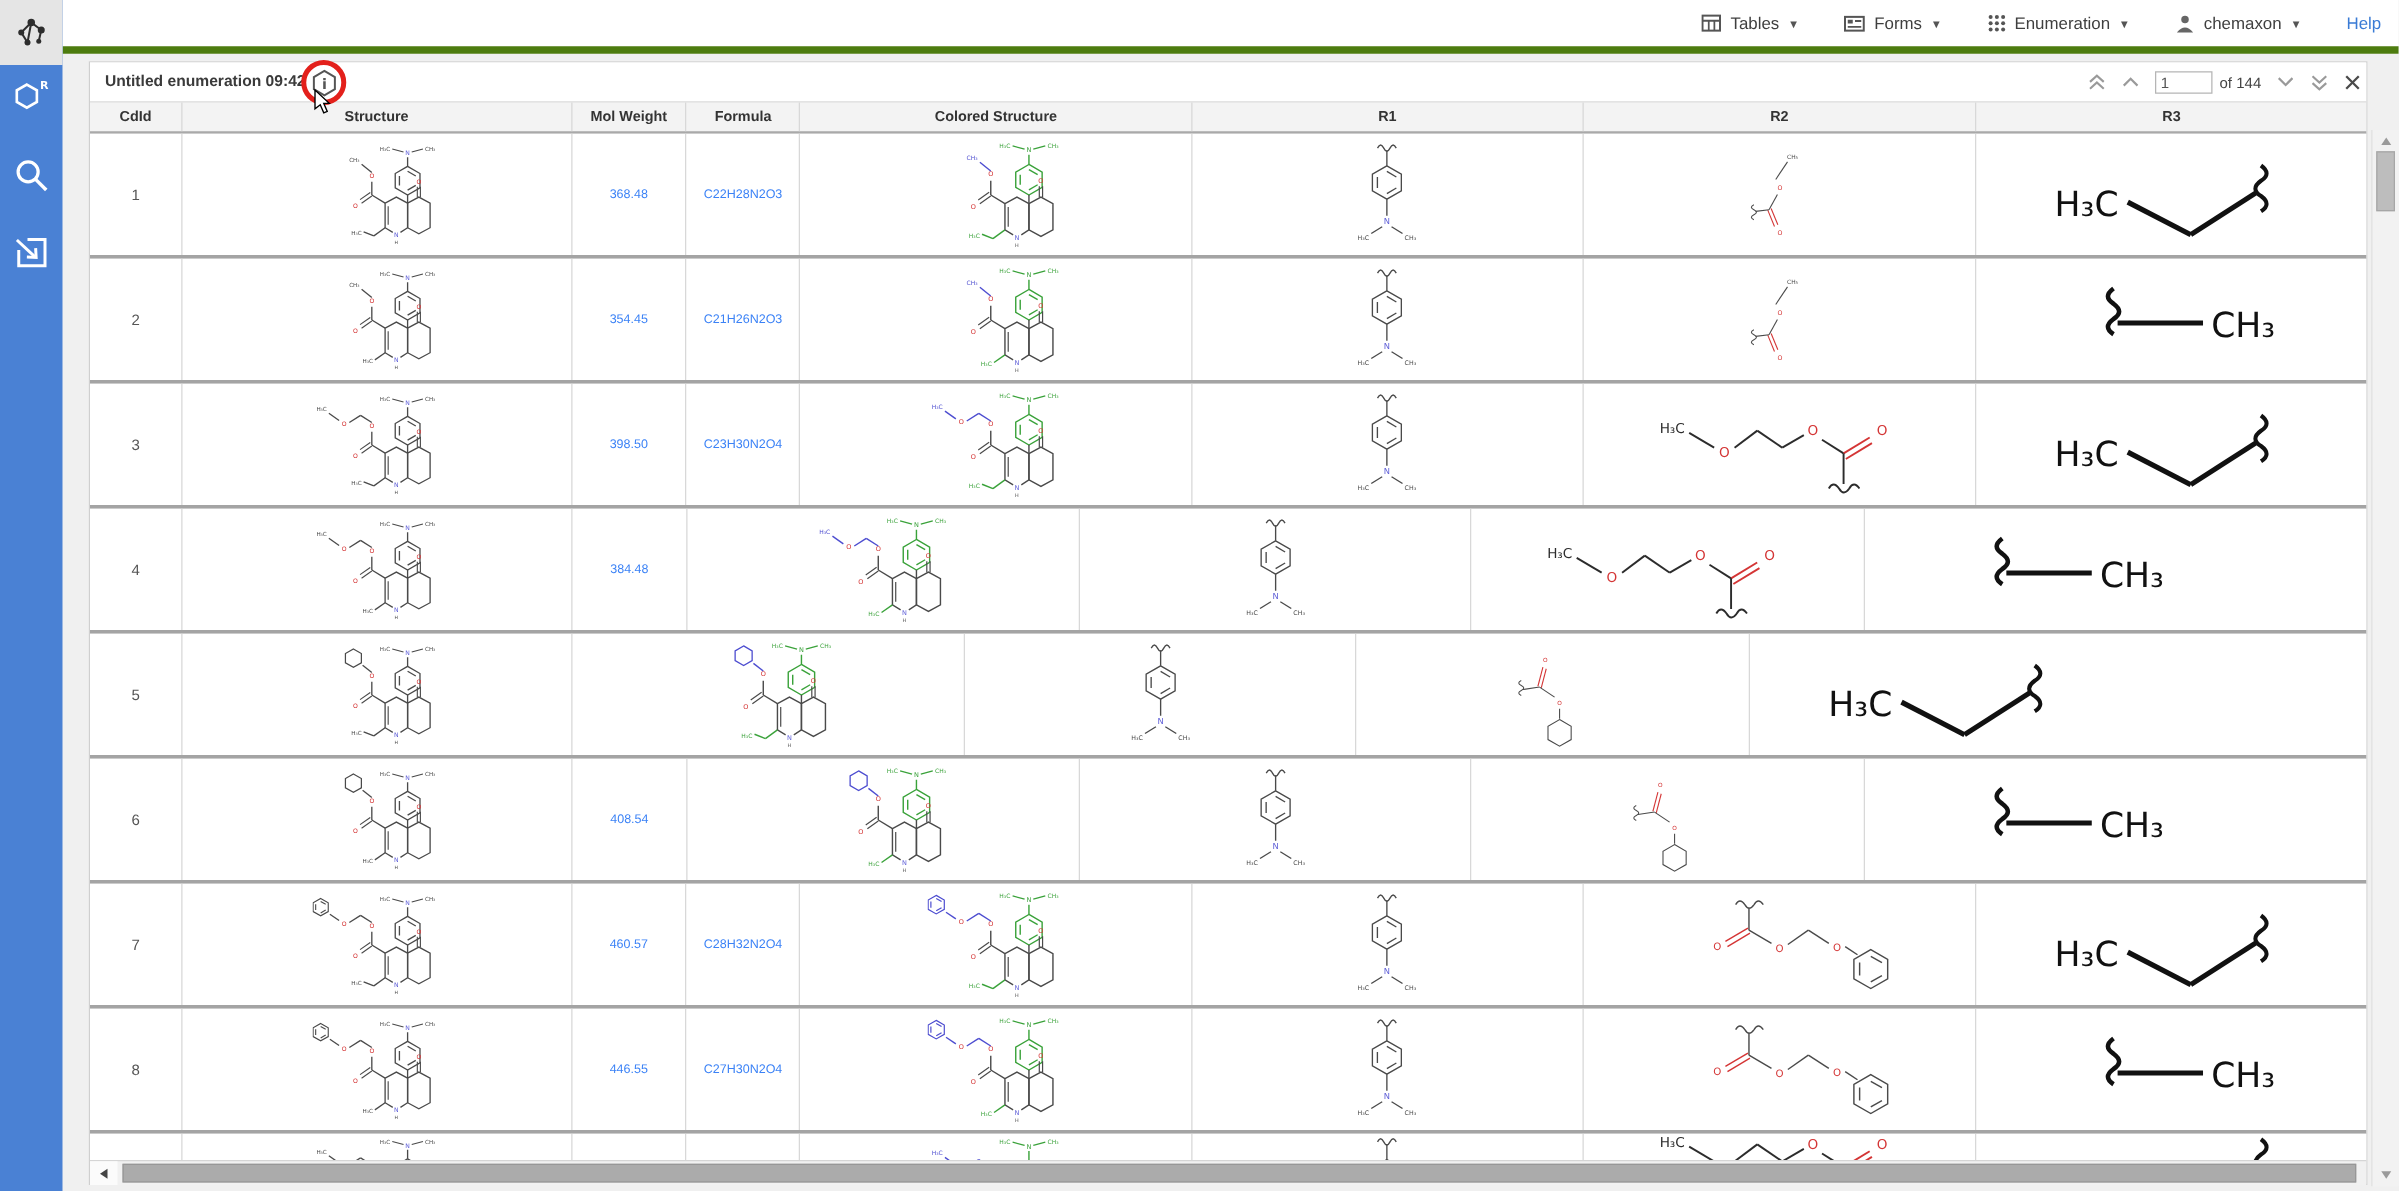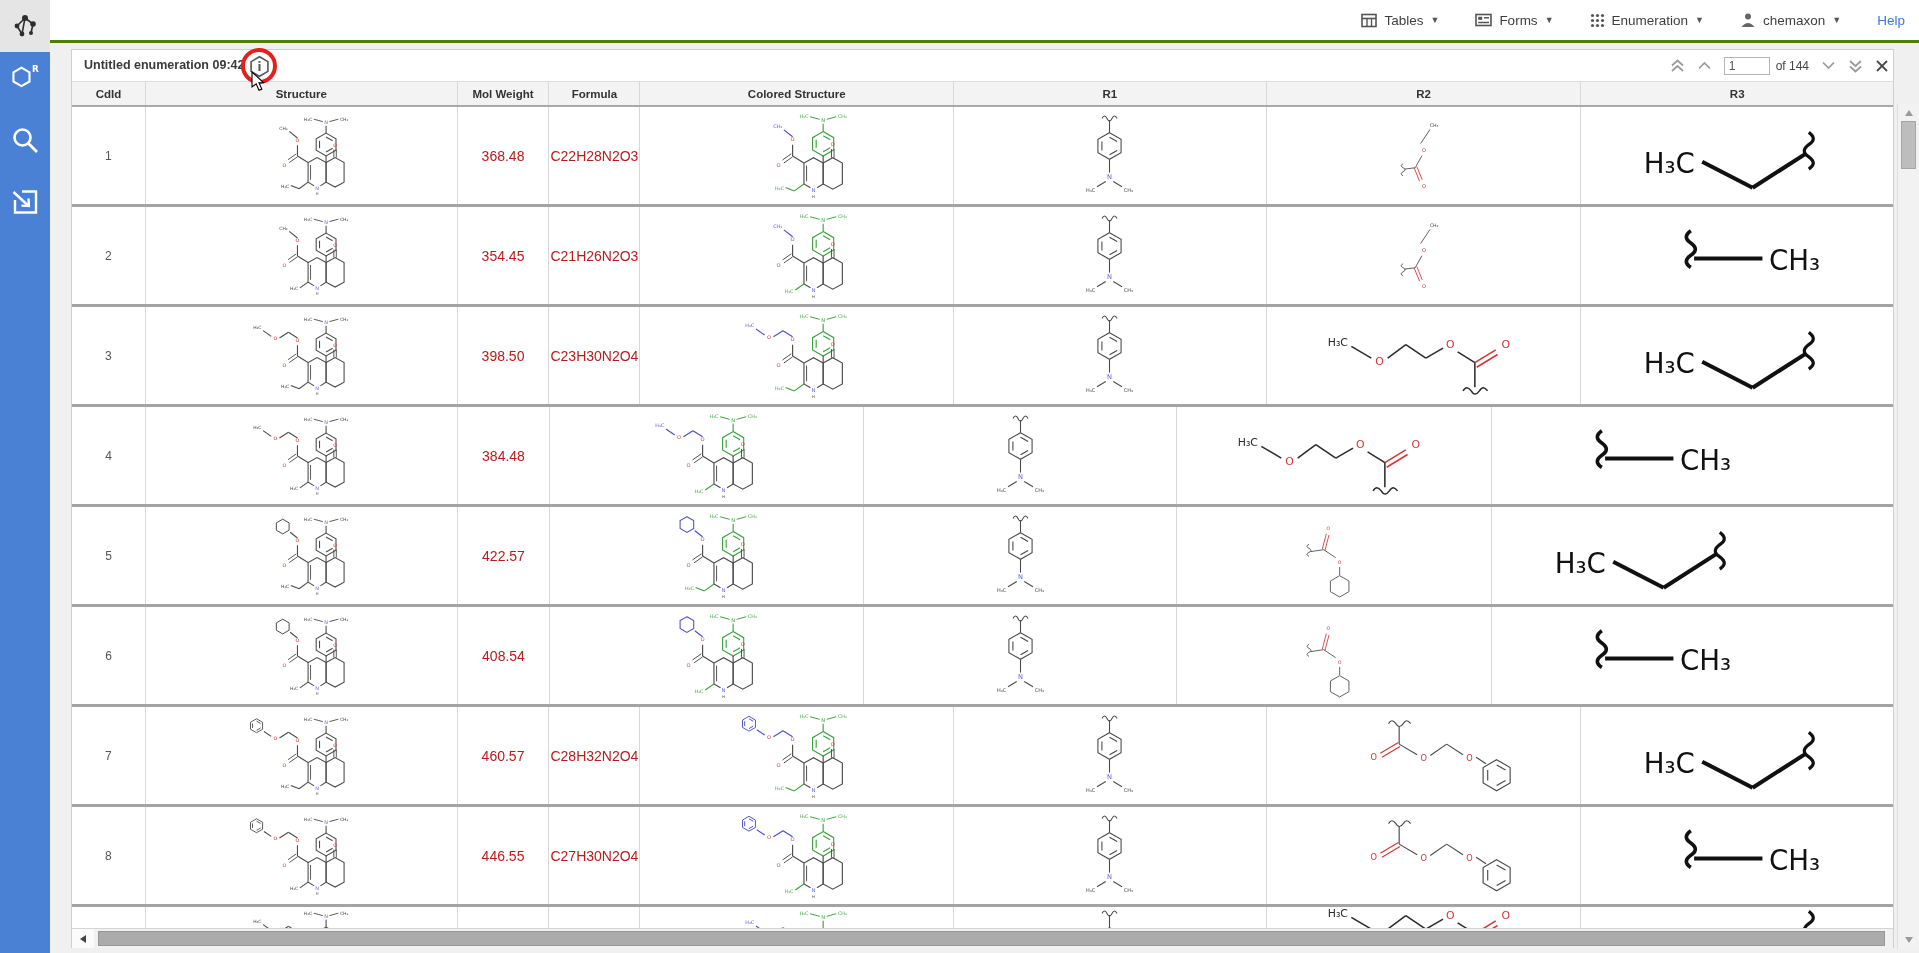--- a/index.html
+++ b/index.html
@@ -2,21 +2,21 @@
 <html><head>
 <meta charset="utf-8">
 <style>
   * { margin:0; padding:0; box-sizing:border-box; }
   html,body { width:1919px; height:953px; overflow:hidden; background:#f0f0f0;
     font-family:"Liberation Sans", sans-serif; }
   #app { position:relative; width:1919px; height:953px; background:#f0f0f0; }
 
   
   #menubar { position:absolute; left:50px; top:0; width:1869px; height:43px;
-    background:#fff; border-bottom:3px solid #4d7c0f; display:flex; align-items:center;
+    background:#fff; border-bottom:6px solid #4d7c0f; display:flex; align-items:center;
     justify-content:flex-end; padding-right:14px; gap:36px; }
   .menu-item { display:flex; align-items:center; gap:7px; font-size:13.5px; color:#3f3f3f; cursor:pointer; }
   .menu-item .caret { font-size:9px; color:#555; }
   .help-link { font-size:13.5px; color:#3a7bd5; cursor:pointer; }
 
   
   #sidebar { position:absolute; left:0; top:0; width:50px; height:953px; background:#4a81d4; }
   #logo-block { position:absolute; left:0; top:0; width:50px; height:52px; background:#e5e5e5;
     display:flex; align-items:center; justify-content:center; }
   .side-icon { position:absolute; left:10px; width:30px; height:30px; display:flex;
@@ -40,21 +40,21 @@
     border-top:1px solid #ddd; border-bottom:2px solid #a9a9a9; display:flex; }
   .hcell { height:100%; display:flex; align-items:center; justify-content:center;
     font-size:11.5px; font-weight:bold; color:#333; border-right:1px solid #d8d8d8; cursor:pointer; }
   .hcell:last-child { border-right:none; }
   #tbody { position:absolute; left:0; top:57px; width:1821px; }
   .trow { display:flex; width:100%; height:100px; border-bottom:3px solid #a4a4a4; background:#fff; }
   .trow.partial { height:21px; border-bottom:none; overflow:hidden; }
   .tcell { height:100%; display:flex; align-items:center; justify-content:center;
     border-right:1px solid #d8d8d8; overflow:hidden; }
   .tcell:last-child { border-right:none; }
-  .tcell.texty { font-size:14px; color:#b91c1c; }
+  .tcell.texty { font-size:10px; color:#3b82f6; }
   .cdid { font-size:12px; color:#555; }
   .partial .tcell { align-items:flex-start; }
 
   
   #hscroll { position:absolute; left:0; top:878px; width:1821px; height:20px; background:#f1f1f1;
     border-top:1px solid #d5d5d5; }
   #hscroll-left { position:absolute; left:0; top:0; width:22px; height:19px; background:#fbfbfb;
     display:flex; align-items:center; justify-content:center; cursor:pointer; }
   #hscroll-thumb { position:absolute; left:26px; right:8px; top:2px; height:15px;
     background:#ababab; border:1px solid #979797; cursor:grab; }
@@ -735,23 +735,20 @@
               <text x="50" y="68" fill="#d43535" font-size="6" text-anchor="middle" font-weight="normal">O</text>
               <line x1="66" y1="55" x2="66" y2="42" stroke="#4a4a4a" stroke-width="1.3"></line>
               <text x="66" y="38" fill="#d43535" font-size="6" text-anchor="middle" font-weight="normal">O</text>
               <line x1="66" y1="33" x2="57" y2="26" stroke="#4a4a4a" stroke-width="1.3"></line>
               <polygon points="48.0,10.0 55.8,14.5 55.8,23.5 48.0,28.0 40.2,23.5 40.2,14.5" fill="none" stroke="#4a4a4a" stroke-width="1.2"></polygon>
               <line x1="79" y1="87" x2="68" y2="95" stroke="#4a4a4a" stroke-width="1.3"></line>
               <line x1="68" y1="95" x2="58" y2="91" stroke="#4a4a4a" stroke-width="1.3"></line>
               <text x="56" y="94" fill="#4a4a4a" font-size="5.5" text-anchor="end" font-weight="normal">H₃C</text>
             </svg>
           </div>
-          <div class="tcell texty" style="width: 92px;">
-            <span>422.57</span>
-          </div>
           <div class="tcell" style="width: 314px;">
             <svg viewBox="8 0 125 110" height="96" xmlns="http://www.w3.org/2000/svg">
               <text x="84" y="12" fill="#3aa23a" font-size="5.5" text-anchor="end" font-weight="normal">H₃C</text>
               <text x="101" y="16" fill="#3aa23a" font-size="6" text-anchor="middle" font-weight="normal">N</text>
               <text x="118" y="12" fill="#3aa23a" font-size="5.5" text-anchor="start" font-weight="normal">CH₃</text>
               <line x1="86" y1="10" x2="97" y2="13" stroke="#3aa23a" stroke-width="1.1"></line>
               <line x1="105" y1="13" x2="116" y2="10" stroke="#3aa23a" stroke-width="1.1"></line>
               <line x1="101" y1="18" x2="101" y2="27" stroke="#3aa23a" stroke-width="1.3"></line>
               <polygon points="101.0,27.0 113.1,34.0 113.1,48.0 101.0,55.0 88.9,48.0 88.9,34.0" fill="none" stroke="#3aa23a" stroke-width="1.3"></polygon>
               <line x1="101.0" y1="31.8" x2="109.0" y2="36.4" stroke="#3aa23a" stroke-width="1.3"></line>

